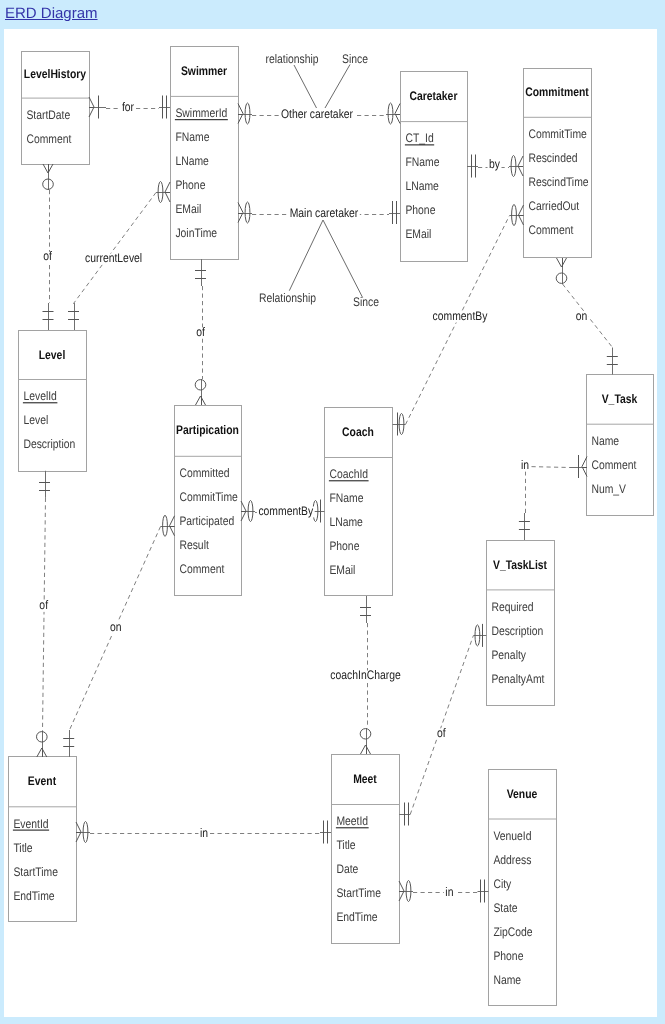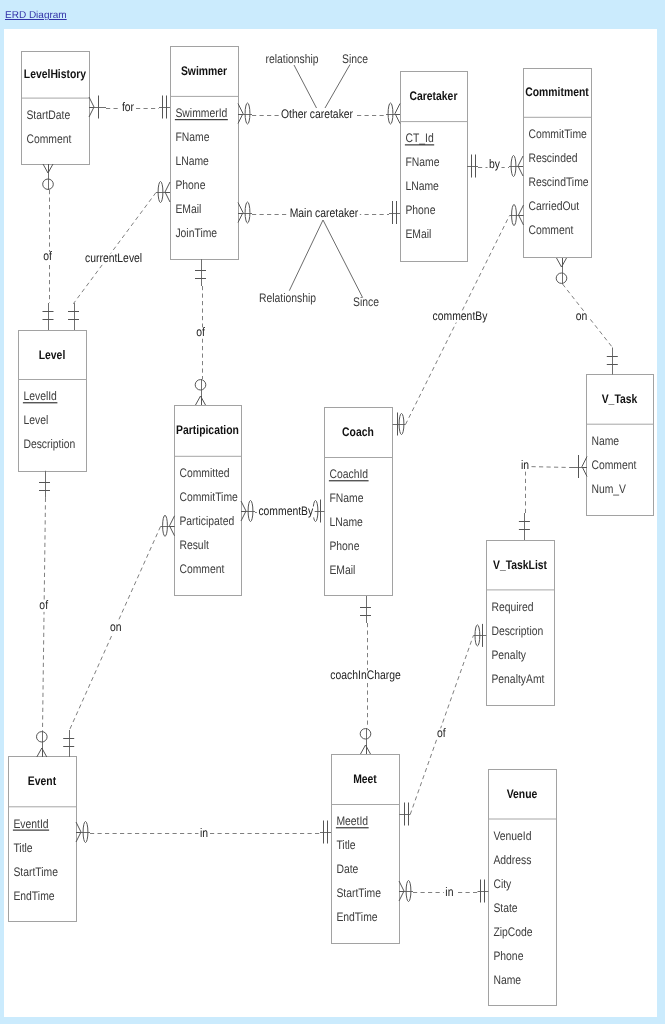--- a/index.html
+++ b/index.html
@@ -1,20 +1,20 @@
 <!DOCTYPE html>
 <html><head>
 <meta charset="utf-8">
 <style>
   html,body{margin:0;padding:0;}
   body{width:665px;height:1024px;background:#cbebfd;
        font-family:"Liberation Sans",sans-serif;overflow:hidden;
        -webkit-font-smoothing:antialiased;text-rendering:geometricPrecision;}
   #link-wrap{position:absolute;left:5px;top:5px;}
-  #erd-link{font-size:10px;color:#3333a8;text-decoration:underline;
+  #erd-link{font-size:15px;color:#3333a8;text-decoration:underline;
             font-family:"Liberation Sans",sans-serif;cursor:pointer;white-space:nowrap;}
   #canvas{position:absolute;left:4px;top:29px;width:653px;height:988px;background:#ffffff;}
   svg{display:block;}
   .ebox{fill:#ffffff;stroke:#a2a2a2;stroke-width:1;}
   .esep{stroke:#a6a6a6;stroke-width:1;}
   .etitle{font-size:12.4px;font-weight:bold;fill:#111;text-anchor:middle;}
   .eattr{font-size:12.4px;fill:#3c3c3c;}
   .pkline{stroke:#111;stroke-width:1;}
   .reldash{stroke:#808080;stroke-width:1;fill:none;stroke-dasharray:4.2 3.3;}
   .relsolid{stroke:#6f6f6f;stroke-width:1;fill:none;}

